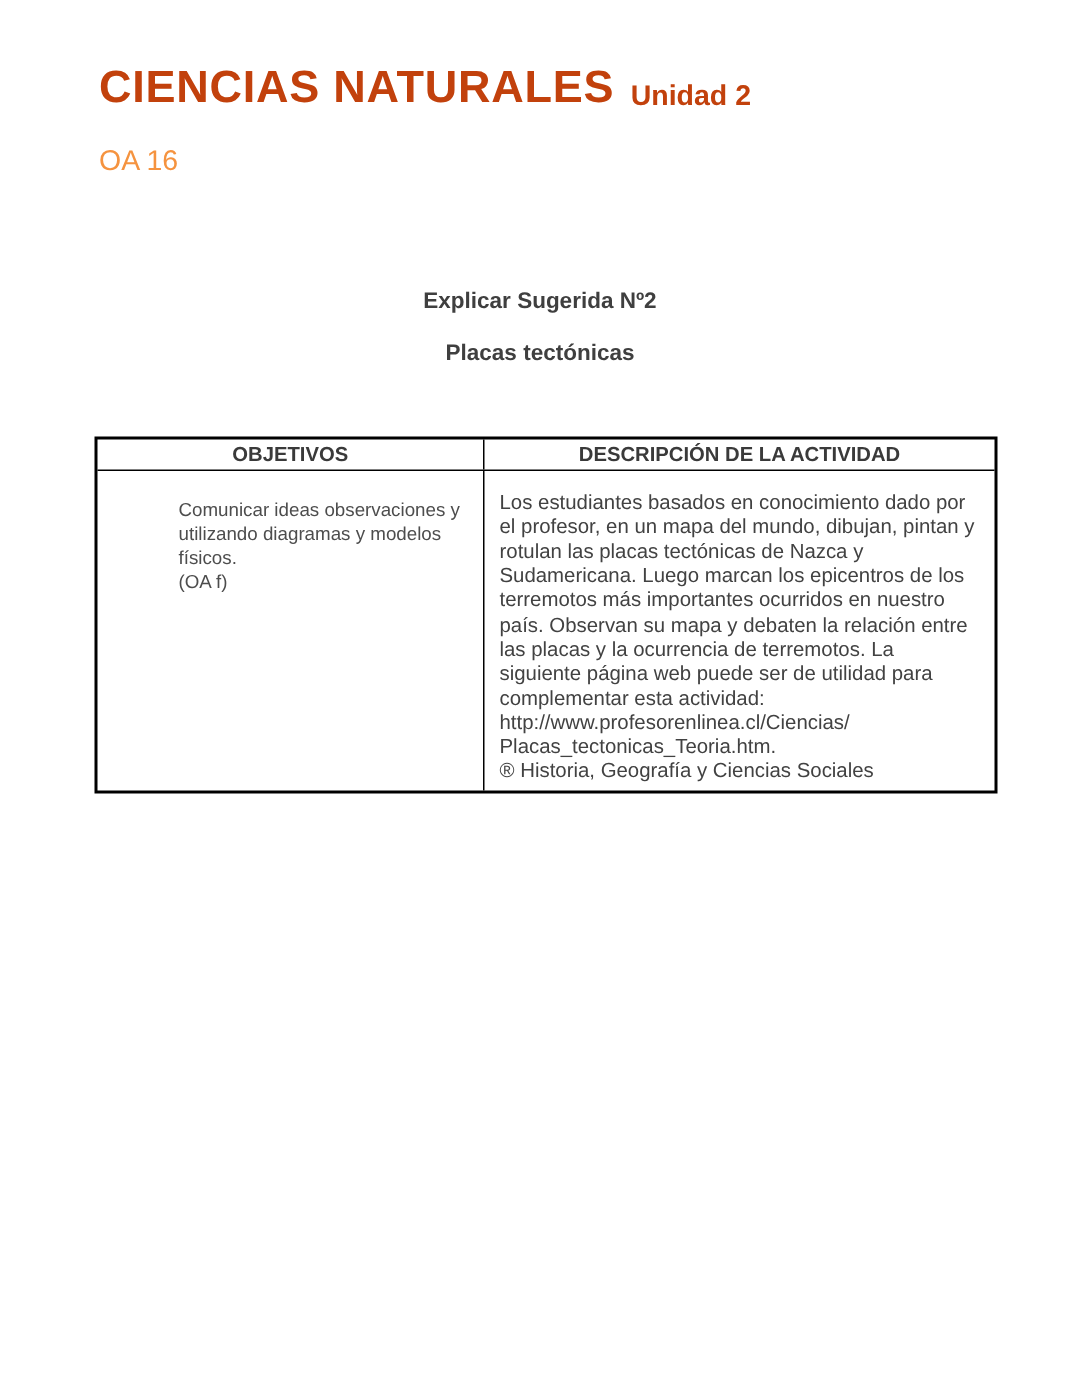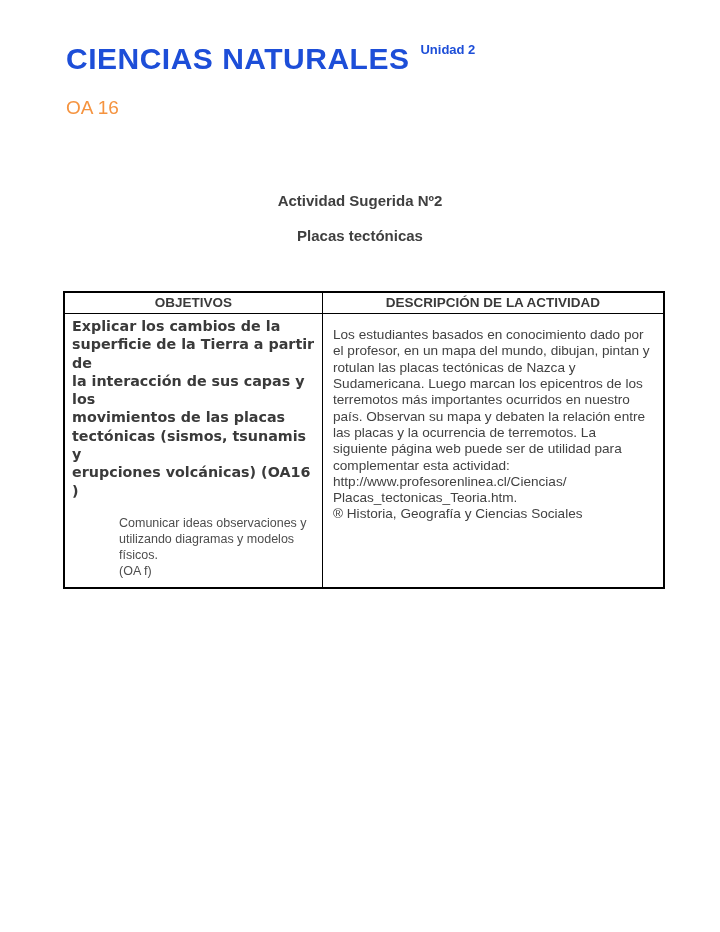--- a/index.html
+++ b/index.html
@@ -15,28 +15,28 @@
 
   
   .doc-header {
     position: absolute;
     left: 66px;
     top: 42px;
     width: 560px;
   }
   .doc-title-row {
     display: flex;
-    align-items: flex-start;
+    align-items: flex-end;
     gap: 11px;
-    color: #1d4ed8;
+    color: #c2410c;
     font-weight: bold;
     white-space: nowrap;
   }
   .doc-title-main  { font-size: 30px; letter-spacing: 0.5px; }
-  .doc-title-unit  { font-size: 13px; }
+  .doc-title-unit  { font-size: 19px; }
 
   .grade-row {
     position: absolute;
     left: 66px;
     top: 97px;
     width: 526px;
     display: flex;
     justify-content: space-between;
     align-items: baseline;
   }
@@ -137,37 +137,31 @@
     <div class="doc-title-row">
       <span class="doc-title-main">CIENCIAS NATURALES</span>
       <span class="doc-title-unit">Unidad 2</span>
     </div>
   </div>
 
   <div class="grade-row">
     <span class="oa-badge">OA 16</span>
   </div>
 
-  <div class="activity-title">Actividad Sugerida Nº2</div>
+  <div class="activity-title">Explicar Sugerida Nº2</div>
 
   <div class="activity-subtitle">Placas tectónicas</div>
 
   <div class="objectives-table">
     <div class="t-head">
       <div class="t-head-cell left">OBJETIVOS</div>
       <div class="t-head-cell right">DESCRIPCIÓN DE LA ACTIVIDAD</div>
     </div>
     <div class="t-body">
       <div class="t-cell-objectives">
-        <div class="objective-main">Explicar los cambios de la
-superficie de la Tierra a partir de
-la interacción de sus capas y los
-movimientos de las placas
-tectónicas (sismos, tsunamis y
-erupciones volcánicas) (OA16 )</div>
         <div class="objective-secondary">Comunicar ideas observaciones y
 utilizando diagramas y modelos físicos.
 (OA f)</div>
       </div>
       <div class="t-cell-description">
         <div class="description-text">Los estudiantes basados en conocimiento dado por
 el profesor, en un mapa del mundo, dibujan, pintan y
 rotulan las placas tectónicas de Nazca y
 Sudamericana. Luego marcan los epicentros de los
 terremotos más importantes ocurridos en nuestro

